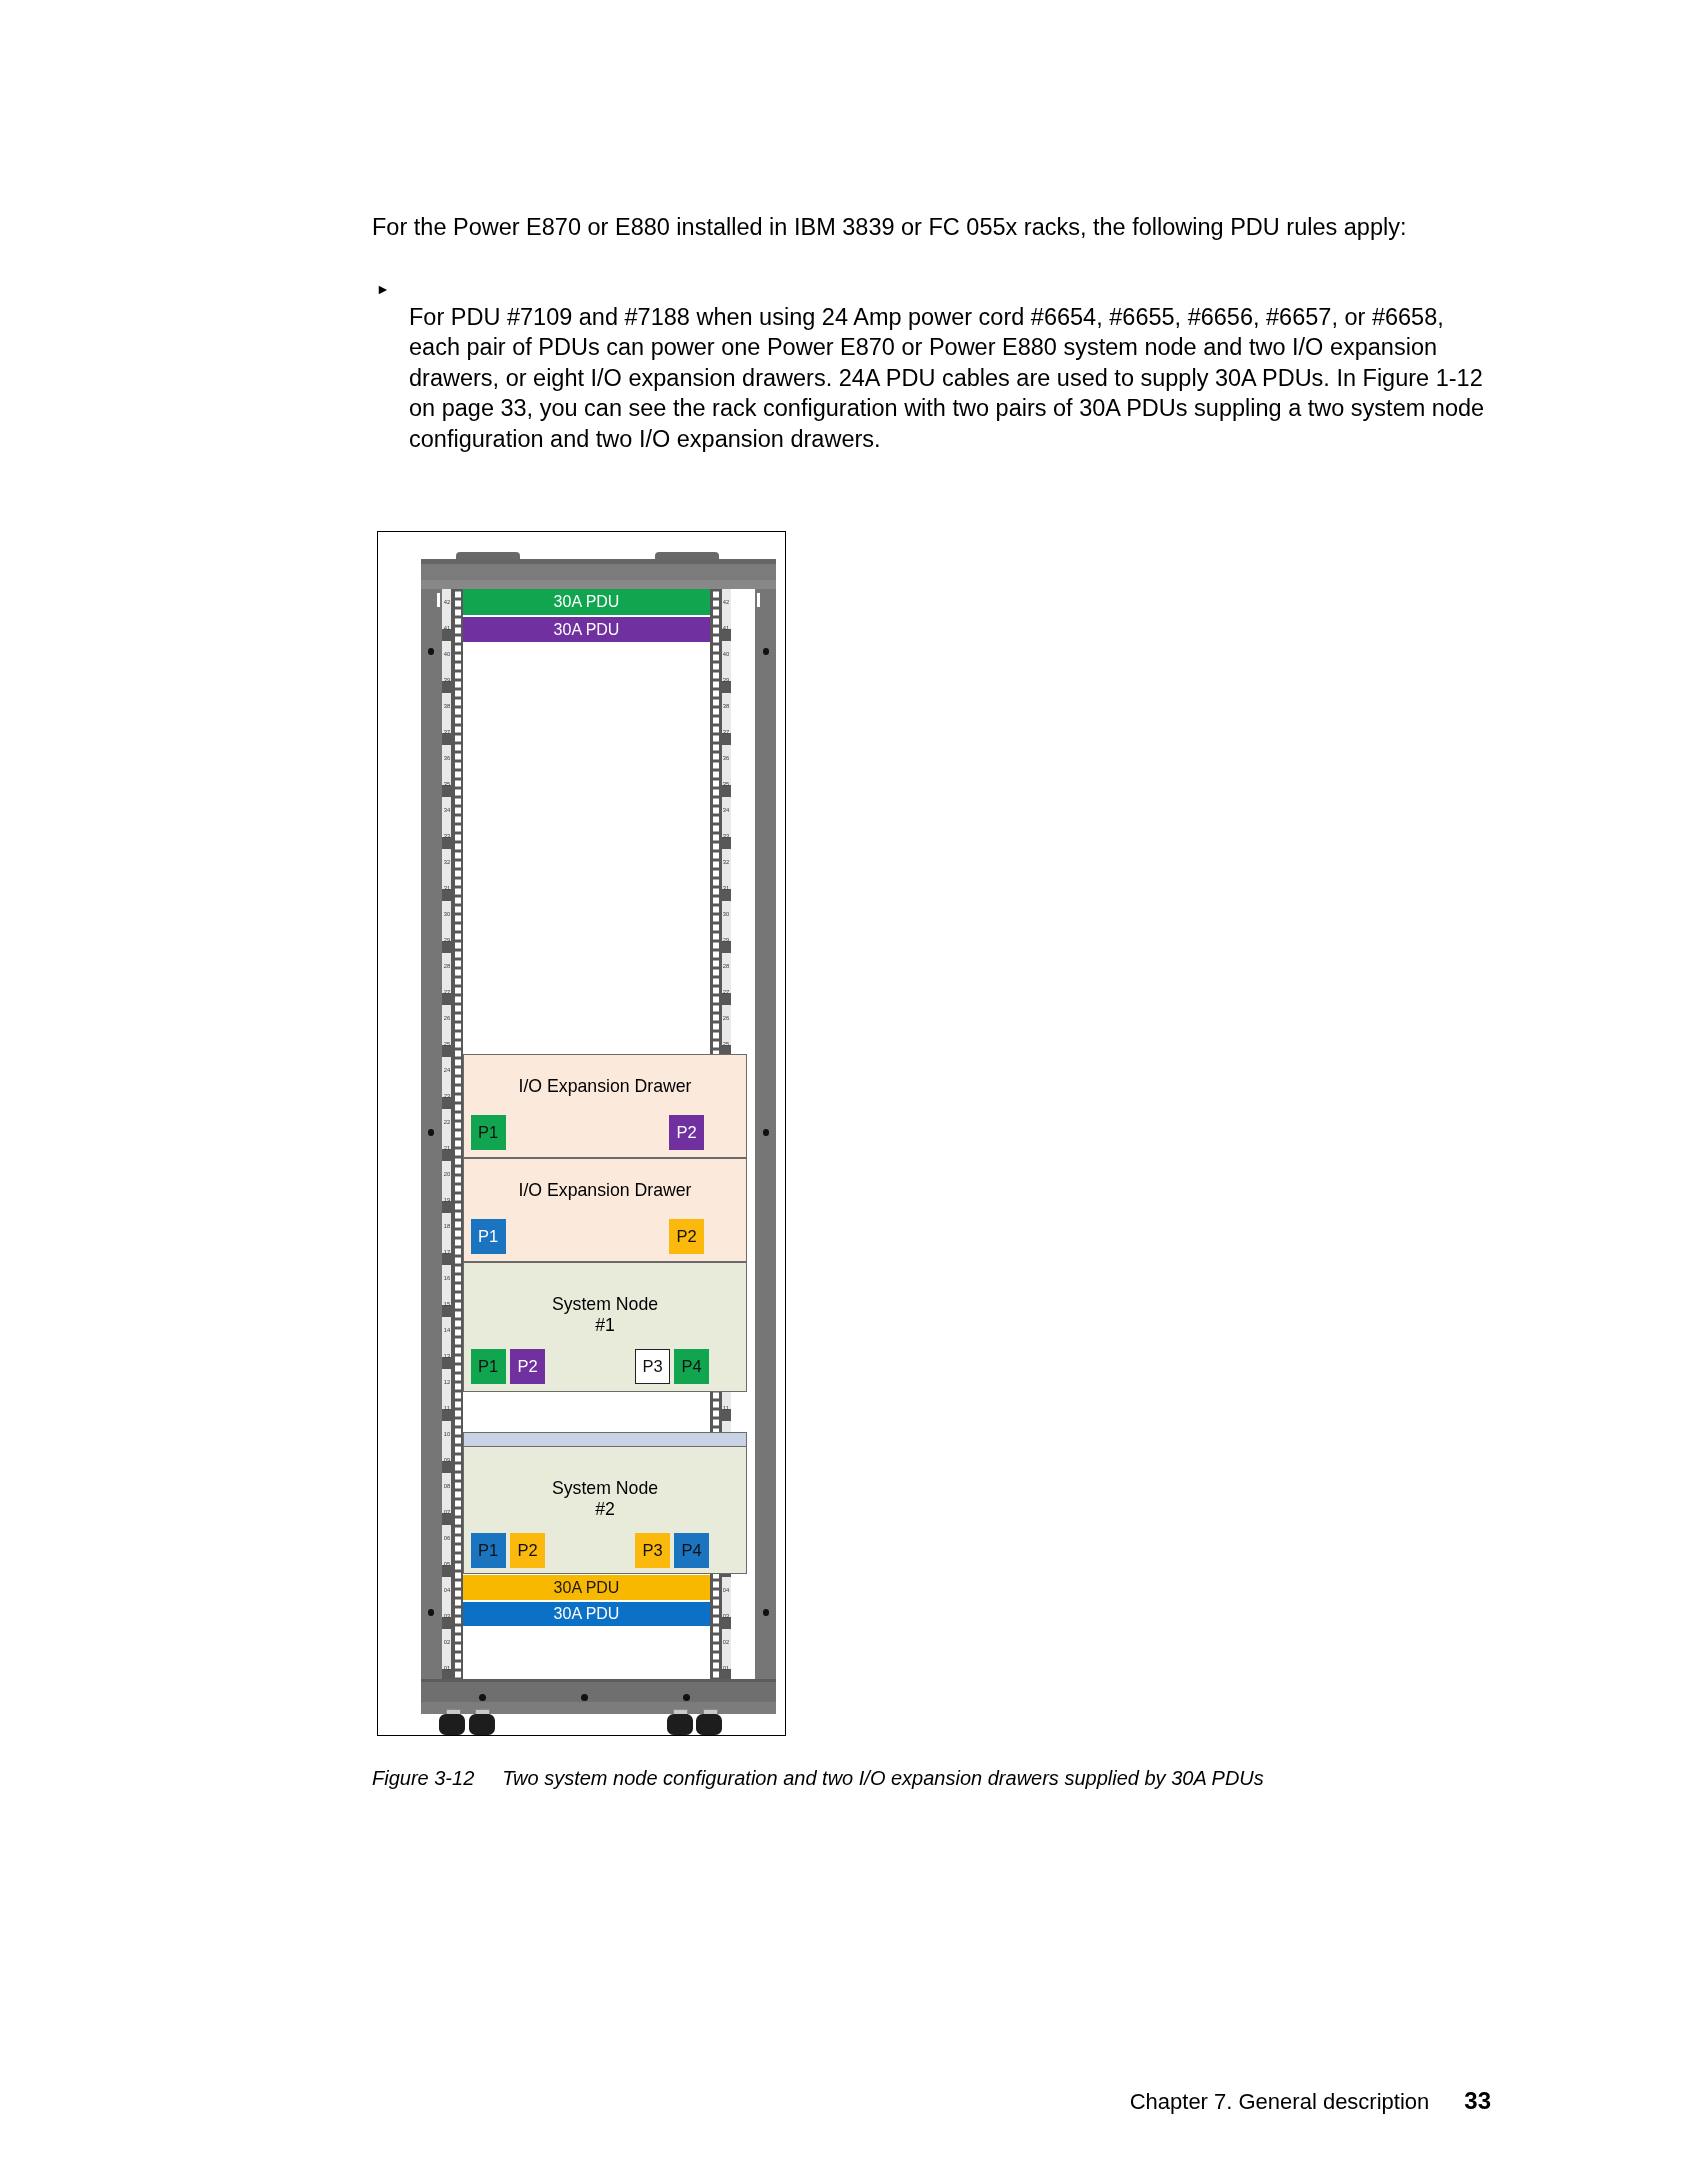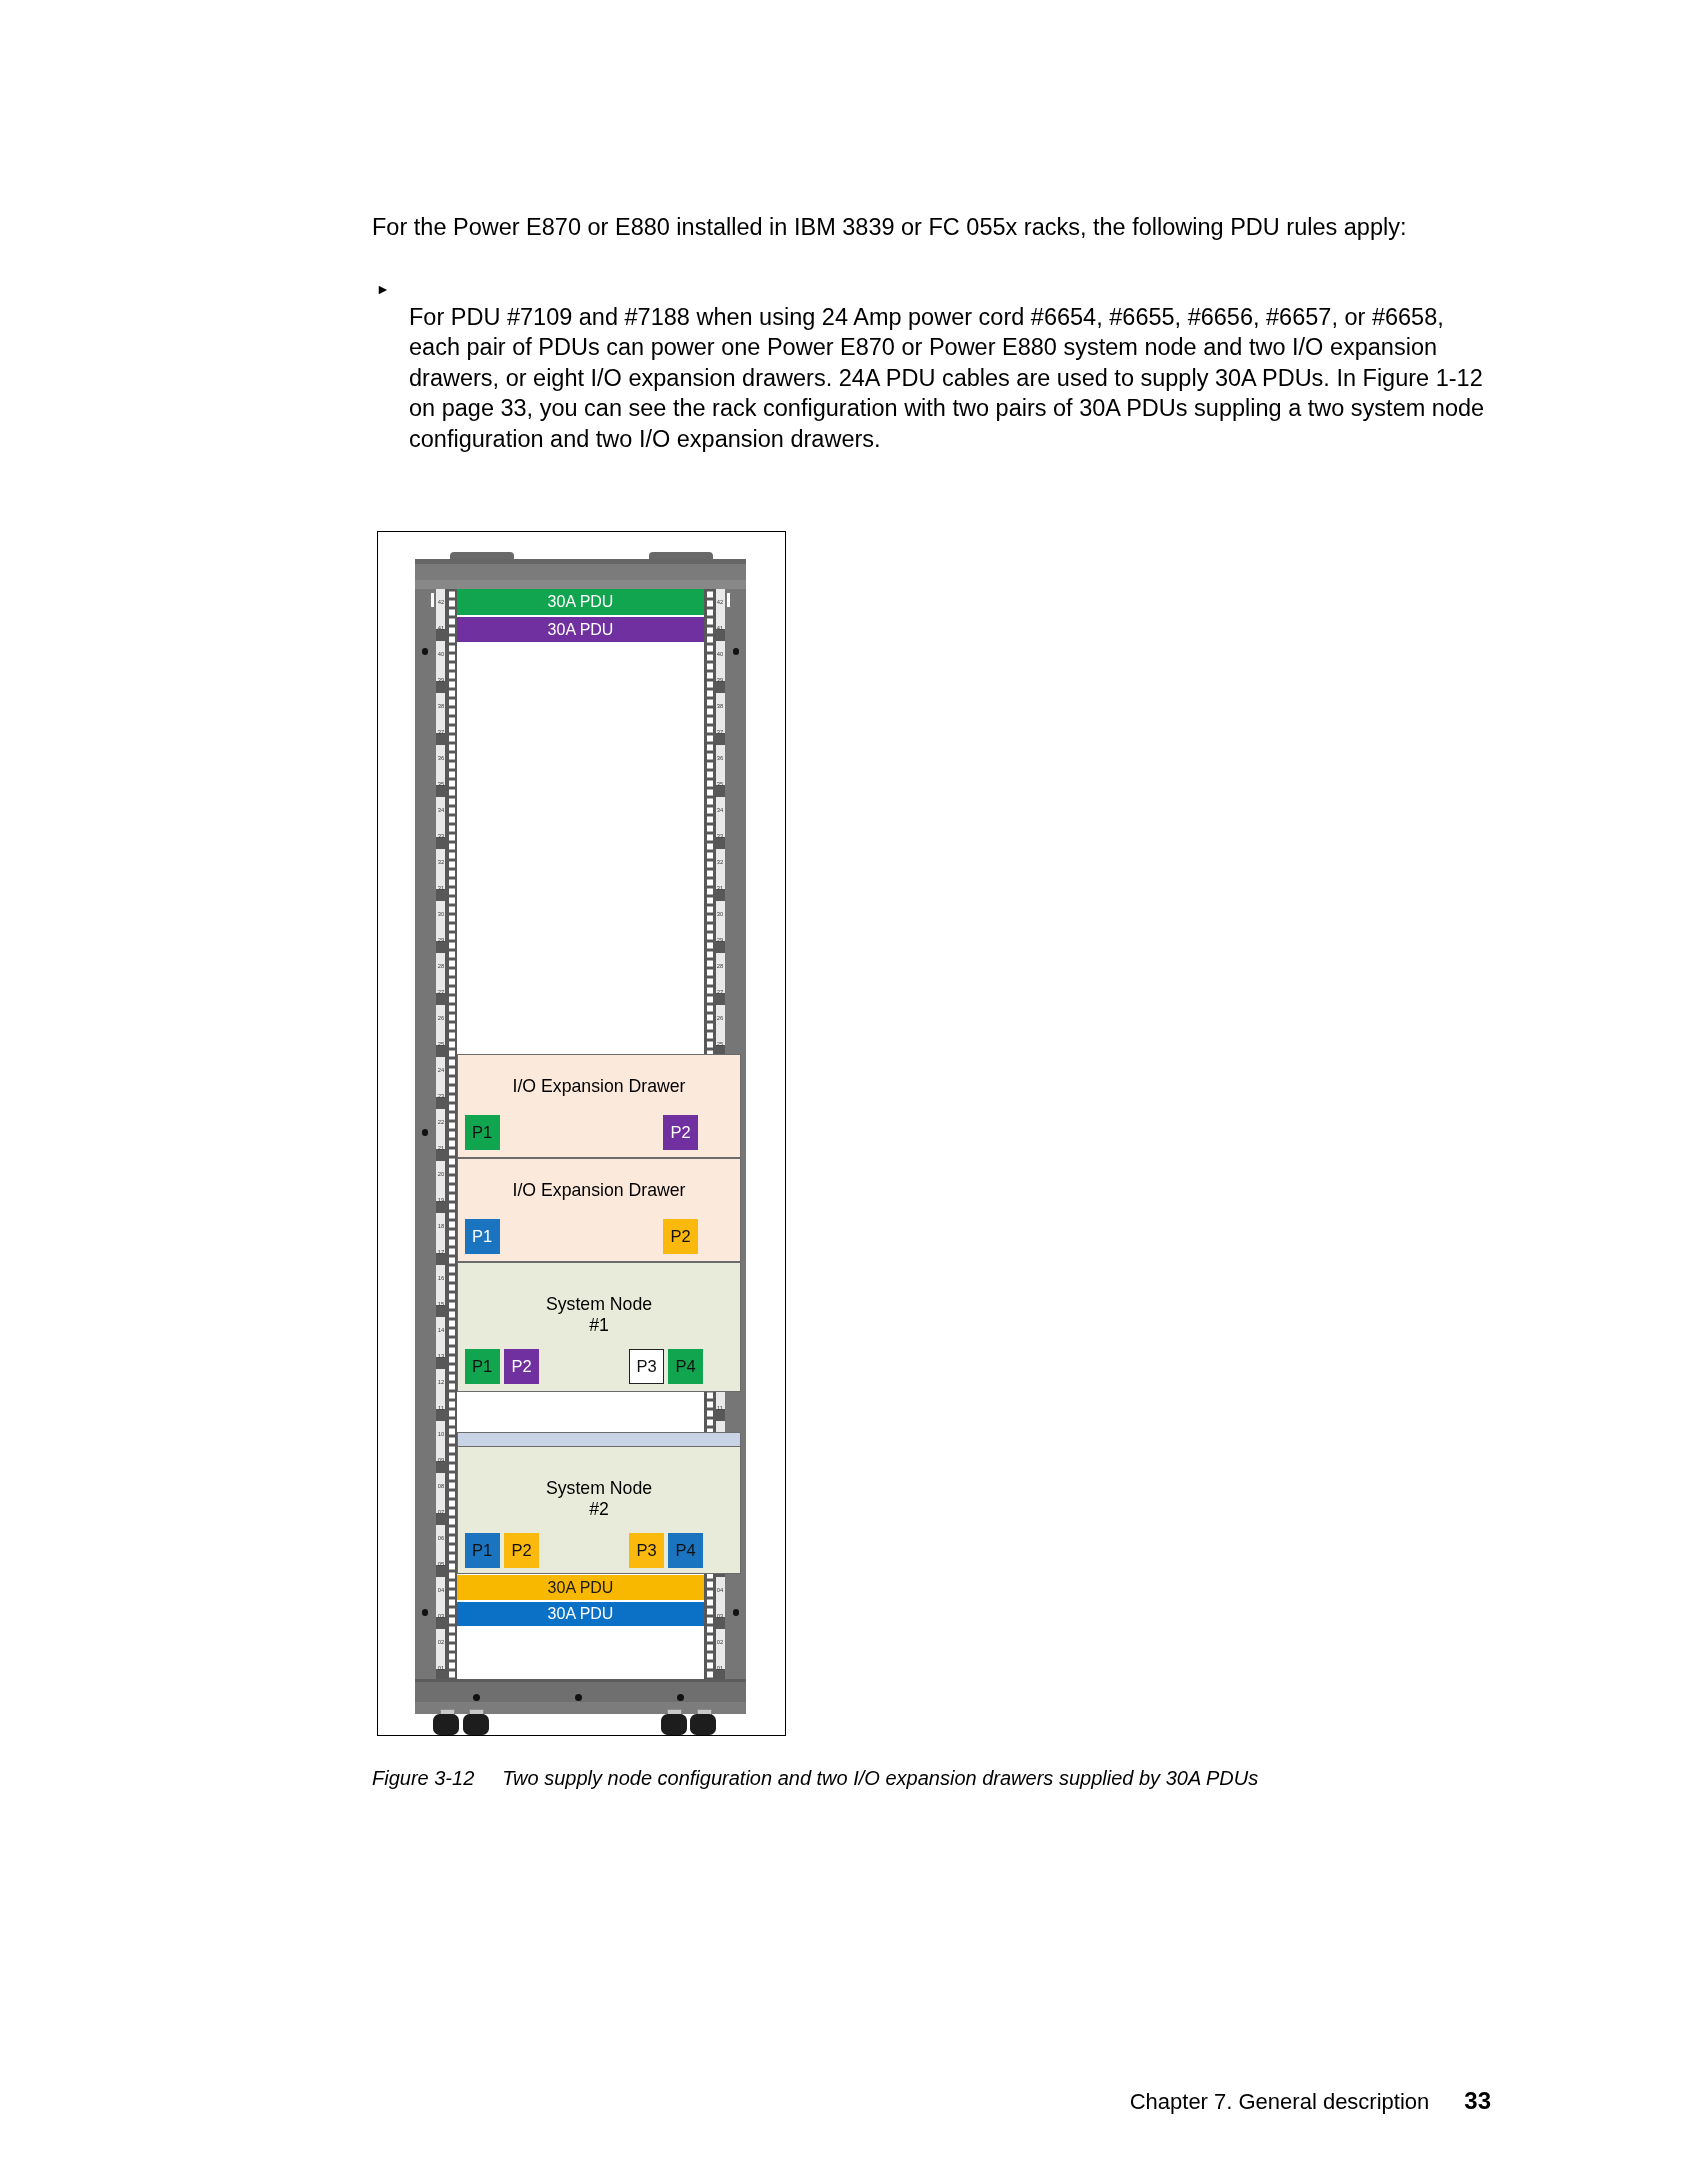--- a/index.html
+++ b/index.html
@@ -15,21 +15,21 @@
          font-size:23.5px;line-height:30.5px;}
   .caption{position:absolute;left:372px;top:1747px;font-size:20px;
          font-style:italic;white-space:nowrap;}
   .caption .cap-text{margin-left:28px;}
   .footer{position:absolute;top:2065px;right:196px;font-size:22px;white-space:nowrap;}
   .footer .page-num{font-weight:bold;font-size:24px;margin-left:35px;}
 
   
   .figure-box{position:absolute;left:377px;top:531px;width:409px;height:1205px;
       border:1.6px solid #000;background:#fff;box-sizing:border-box;overflow:hidden;}
-  .rack{position:absolute;left:37px;top:20px;width:331px;height:1181px;}
+  .rack{position:absolute;left:43px;top:20px;width:331px;height:1181px;padding-left:24px;}
   .handle{position:absolute;top:0;height:10px;width:64px;background:#696969;
       border-radius:4.1px 4.1px 0 0;}
   .handle.h1{left:35px}.handle.h2{left:234px}
   .cap{position:absolute;left:0;right:0;top:7.4px;height:30px;
       background:linear-gradient(#666 0 5px,#7b7b7b 5px 21.4px,#888 21.4px 30px);}
   .post{position:absolute;top:37px;height:1090px;width:21.4px;background:#767676;}
   .post.left{left:0}.post.right{right:0}
   .notch{position:absolute;top:4.1px;width:3.3px;height:14px;background:#fff;}
   .post.left .notch{right:2.5px}.post.right .notch{left:2.5px}
   .post-dot{position:absolute;left:7.4px;width:6.6px;height:6.6px;border-radius:50%;background:#111;}
@@ -250,19 +250,19 @@
     <div class="mount" style="left:252px"></div>
     <div class="mount" style="left:282px"></div>
     <div class="caster" style="left:18px"></div>
     <div class="caster" style="left:48px"></div>
     <div class="caster" style="left:246px"></div>
     <div class="caster" style="left:275px"></div>
   </div>
 </div>
 
 <p class="caption">
-  <span>Figure 3-12</span><span class="cap-text">Two supply node configuration and two I/O expansion drawers supplied by 30A PDUs</span>
+  <span>Figure 3-12</span><span class="cap-text">Two system node configuration and two I/O expansion drawers supplied by 30A PDUs</span>
 </p>
 
 <p class="footer">
   <span>Chapter 7. General description</span><span class="page-num">33</span>
 </p>
 
 
 </body></html>

